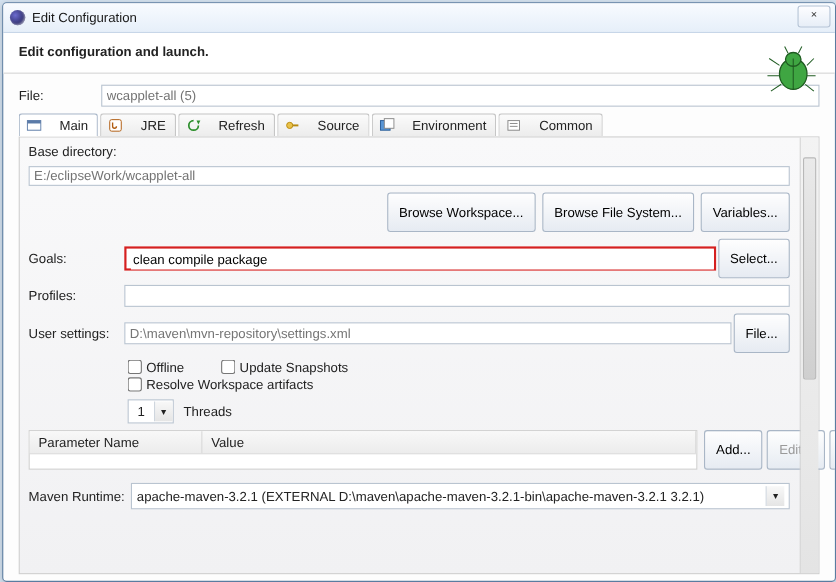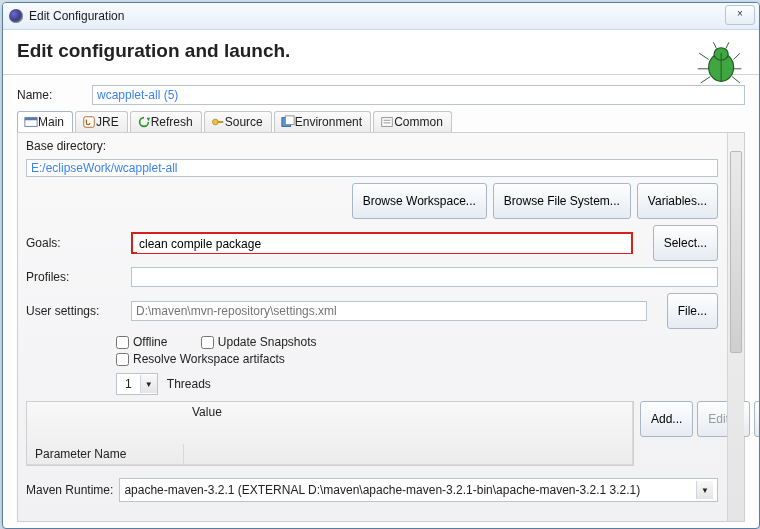--- a/index.html
+++ b/index.html
@@ -55,57 +55,57 @@
     text-align: center;
     color: #333;
     cursor: pointer;
   }
   .header-strip {
     background: #fff;
     border-bottom: 1px solid #d4d4d4;
     padding: 10px 14px 12px 14px;
     position: relative;
   }
-  .header-strip .subtitle { font-weight: bold; font-size: 19px; }
+  .header-strip .subtitle { font-weight: bold; font-size: 12px; }
   .bug-icon {
     position: absolute;
     right: 16px; top: 6px;
     width: 50px; height: 50px;
   }
   .content { flex: 1; padding: 10px 14px 6px 14px; display: flex; flex-direction: column; }
   .row { display: flex; align-items: center; margin-bottom: 6px; }
   .lbl { width: 75px; }
   .txt {
     flex: 1;
     height: 20px;
     border: 1px solid #b9c4d0;
     background: #fff;
     padding: 1px 4px;
     font: inherit;
     box-sizing: border-box;
-    color: #3b82f6;
+    color: #737373;
   }
   .txt.hint { color: #7b7b7b; }
   .tabs {
     display: flex;
     align-items: flex-end;
     gap: 0;
     margin-bottom: 0;
   }
   .tab {
     padding: 3px 8px 3px 6px;
     border: 1px solid #c6c6c6;
     border-bottom: none;
     background: linear-gradient(#fbfbfb,#ececec);
     margin-right: 2px;
     border-top-left-radius: 3px;
     border-top-right-radius: 3px;
     display: flex;
     align-items: flex-start;
-    gap: 0;
+    gap: 16px;
     cursor: pointer;
     position: relative;
   }
   .tab.active {
     background: #fff;
     border-color: #a8b6c8;
     z-index: 2;
   }
   .tab .ticon { width: 14px; height: 14px; }
   .tabbed-panel {
@@ -138,31 +138,31 @@
     padding: 0 10px;
     border: 1px solid #a9b6c6;
     border-radius: 3px;
     background: linear-gradient(#fefefe,#e6ebf2);
     font: inherit;
     cursor: pointer;
     white-space: nowrap;
   }
   .btn.disabled { color: #9a9a9a; }
   .btn-row { display: flex; gap: 6px; justify-content: flex-end; }
-  .field-row { display: flex; align-items: center; gap: 20px; }
+  .field-row { display: flex; align-items: center; gap: 2px; }
   .field-row .lbl2 { width: 85px; }
   .goals-box {
     flex: 1;
     border: 2px solid #d52020;
     background: #fff;
     height: 22px;
     padding: 1px 4px;
     box-sizing: border-box;
   }
-  .check { display: inline-flex; align-items: flex-end; gap: 4px; margin-right: 10px; }
+  .check { display: inline-flex; align-items: flex-start; gap: 4px; margin-right: 10px; }
   .check input { margin: 0; }
   .threads {
     display: inline-flex;
     align-items: center;
     border: 1px solid #b9c4d0;
     background: #fff;
     height: 20px;
     margin-right: 6px;
   }
   .threads .num { padding: 0 8px; }
@@ -183,21 +183,21 @@
   .param-table .th-row {
     display: flex;
     background: linear-gradient(#f8f8f8,#ececec);
     border-bottom: 1px solid #d9d9d9;
   }
   .param-table .th {
     padding: 3px 8px;
     border-right: 1px solid #d9d9d9;
     font-weight: normal;
   }
-  .param-table .th.name { width: 140px; margin-top: 42px; }
+  .param-table .th.name { width: 140px; }
   .param-table .th.value { flex: 1; }
   .param-area {
     display: flex;
     gap: 6px;
   }
   .param-btns { display: flex; flex-direction: row; gap: 4px; width: 78px; }
   .bottom-row {
     display: flex;
     align-items: center;
     gap: 6px;
@@ -249,21 +249,21 @@
       <line x1="52" y1="42" x2="62" y2="42" stroke="#1f5b21" stroke-width="1.2"></line>
       <line x1="50" y1="52" x2="60" y2="60" stroke="#1f5b21" stroke-width="1.2"></line>
       <line x1="30" y1="16" x2="26" y2="8" stroke="#1f5b21" stroke-width="1.2"></line>
       <line x1="42" y1="16" x2="46" y2="8" stroke="#1f5b21" stroke-width="1.2"></line>
     </svg>
   </div>
 
   <div class="content">
 
     <div class="row">
-      <span class="lbl">Name:</span>
+      <span class="lbl">File:</span>
       <input class="txt" type="text" value="wcapplet-all (5)" style="">
     </div>
 
     <div class="tabs">
       <div class="tab active">
         <svg class="ticon" viewBox="0 0 16 16">
           <rect x="1" y="3" width="14" height="10" fill="#fff" stroke="#5b7ba8"></rect>
           <rect x="1" y="3" width="14" height="3" fill="#5b7ba8"></rect>
         </svg>
         <span>Main</span>

